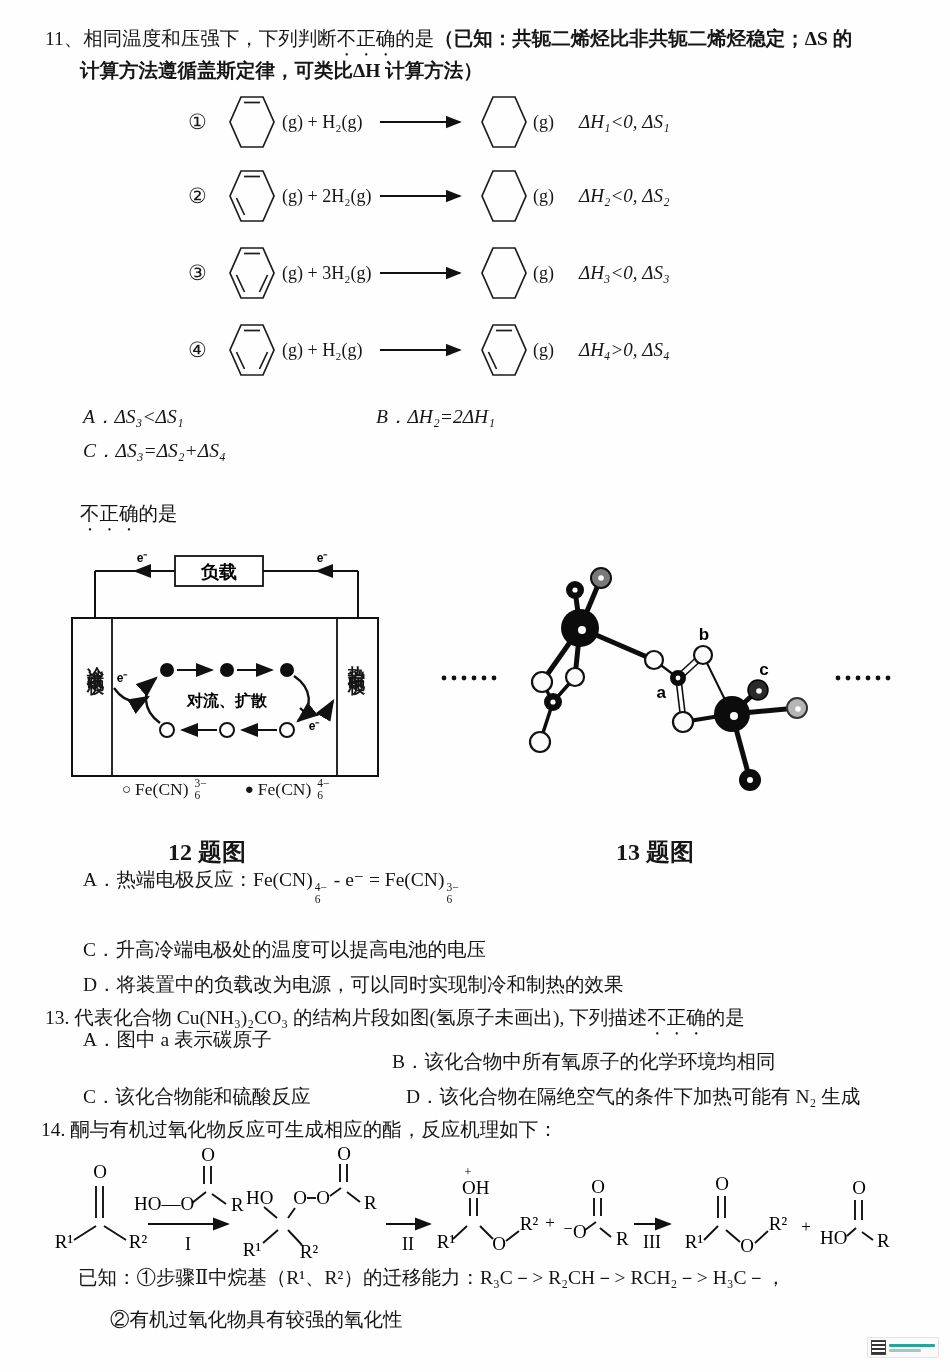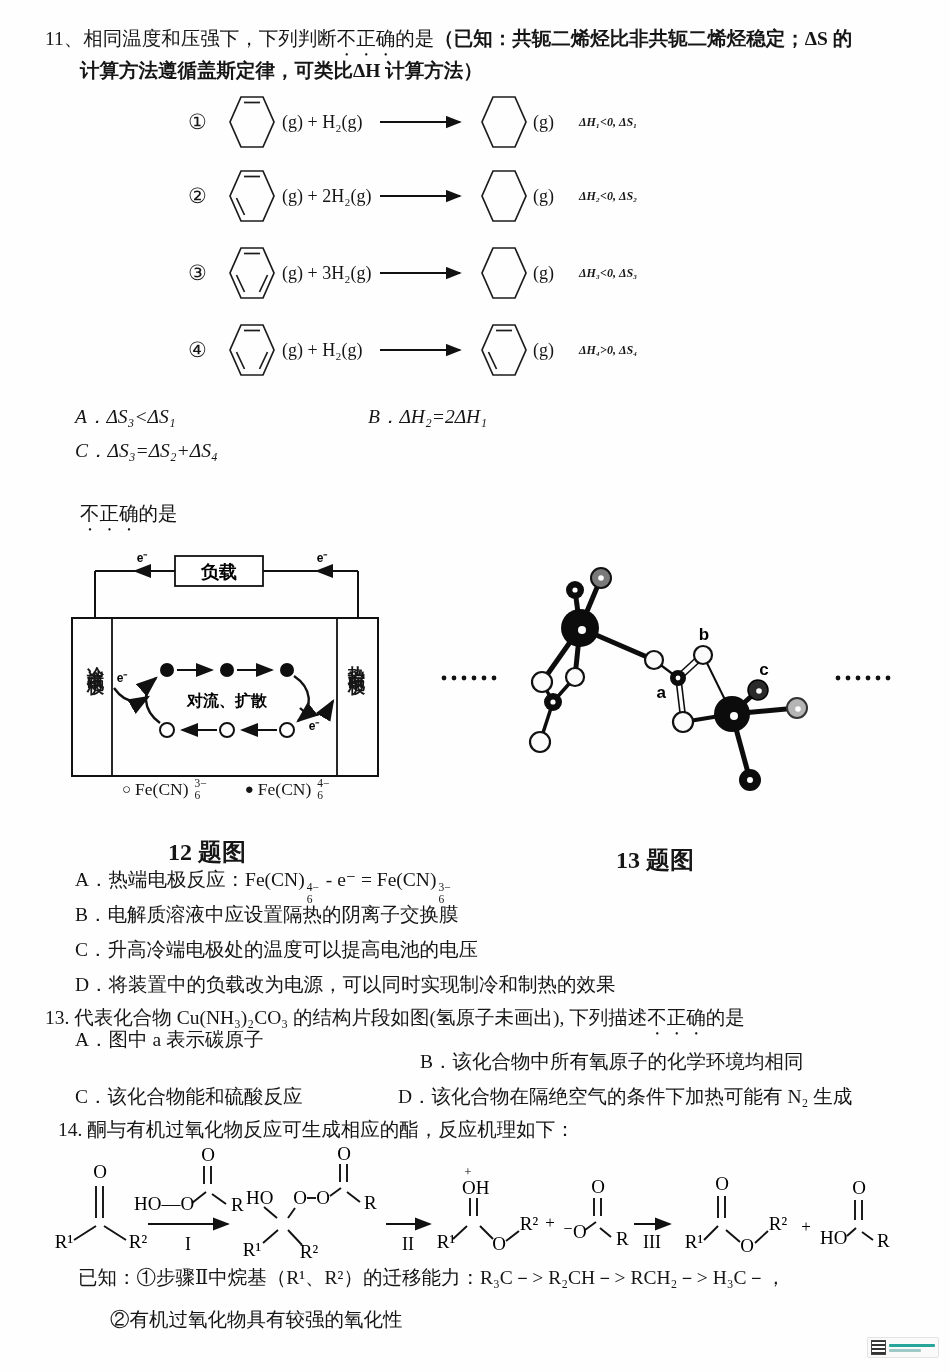--- a/index.html
+++ b/index.html
@@ -8,22 +8,22 @@
   .t{position:absolute;white-space:nowrap;font-size:19.5px;line-height:1.25;}
   .bold{font-weight:700;}
   .emph{-webkit-text-emphasis:filled dot;-webkit-text-emphasis-position:under left;
         text-emphasis:filled dot;text-emphasis-position:under left;}
   .rxnrow{position:absolute;left:188px;display:flex;align-items:center;height:72px;}
   .cnum{font-size:21px;width:26px;flex:0 0 auto;}
   .hex{flex:0 0 auto;}
   .fml{font-size:18px;width:96px;margin-left:6px;flex:0 0 auto;}
   .arrowbox{flex:0 0 auto;margin-right:10px;}
   .gstate{font-size:18px;width:32px;margin-left:5px;flex:0 0 auto;}
-  .res{font-style:italic;font-size:12px;margin-left:14px;flex:0 0 auto;font-weight:bold;}
-  .opt{position:absolute;font-size:19.5px;white-space:nowrap;}
+  .res{font-style:italic;font-size:19px;margin-left:14px;flex:0 0 auto;}
+  .opt{position:absolute;font-size:19.5px;white-space:nowrap;margin-left:8px;}
   .stack{display:inline-flex;flex-direction:column;align-items:flex-start;font-size:11.5px;
          line-height:1.02;vertical-align:-5px;margin:0 2px;font-style:normal;}
   .vtext{position:absolute;writing-mode:vertical-rl;text-orientation:upright;font-size:17px;
          font-weight:700;letter-spacing:4px;font-family:"Liberation Sans",sans-serif;}
   .legend{position:absolute;left:122px;top:778px;display:flex;gap:36px;font-size:17.5px;align-items:center;}
   .legenditem{display:flex;align-items:center;gap:4px;}
   .caption{position:absolute;font-size:24px;font-weight:600;}
   svg text{font-family:"Liberation Serif","DejaVu Serif",serif;}
   svg .cjk{font-family:"Liberation Sans",sans-serif;}
   .wm{position:absolute;left:867px;top:1337px;width:72px;height:21px;background:#fafafa;
@@ -284,44 +284,43 @@
       <circle cx="318" cy="232" r="11" fill="#0c0c0c"></circle>
       <circle cx="318" cy="232" r="3" fill="#fff"></circle>
     </g>
 
     <text x="234" y="150" text-anchor="end" font-size="17" font-weight="bold" class="cjk">a</text>
     <text x="272" y="92" text-anchor="middle" font-size="17" font-weight="bold" class="cjk">b</text>
     <text x="332" y="127" text-anchor="middle" font-size="17" font-weight="bold" class="cjk">c</text>
   </svg>
 
   <div class="caption" style="left:168px;top:836px;">12 题图</div>
-  <div class="caption" style="left:616px;top:836px;margin-top:8px;">13 题图</div>
+  <div class="caption" style="left:616px;top:836px;">13 题图</div>
 
   <div class="opt" style="left:75px;top:866px;">
     <span>A．热端电极反应：Fe(CN)</span><span class="stack">
         <span>4−</span>
         <span>6</span>
       </span><span> - e⁻ = Fe(CN)</span><span class="stack">
         <span>3−</span>
         <span>6</span>
       </span>
   </div>
-  <div class="opt" style="left:75px;top:901px;">B．电解质溶液中应设置隔热的阴离子交换膜</div>
   <div class="opt" style="left:75px;top:936px;">C．升高冷端电极处的温度可以提高电池的电压</div>
   <div class="opt" style="left:75px;top:971px;">D．将装置中的负载改为电源，可以同时实现制冷和制热的效果</div>
 
   <div class="t" style="left:45px;top:1006px;">
     <span>13.</span> <span>代表化合物 Cu(NH₃)₂CO₃ 的结构片段如图(氢原子未画出), 下列描述</span><span class="emph">不正确</span><span>的是</span>
   </div>
   <div class="opt" style="left:75px;top:1026px;">A．图中 a 表示碳原子</div>
-  <div class="opt" style="left:420px;top:1048px;">B．该化合物中所有氧原子的化学环境均相同</div>
+  <div class="opt" style="left:384px;top:1048px;">B．该化合物中所有氧原子的化学环境均相同</div>
   <div class="opt" style="left:75px;top:1083px;">C．该化合物能和硫酸反应</div>
   <div class="opt" style="left:398px;top:1083px;">D．该化合物在隔绝空气的条件下加热可能有 N₂ 生成</div>
 
-  <div class="t" style="left:58px;top:1118px;text-align:center;">
+  <div class="t" style="left:41px;top:1118px;text-align:center;">
     <span>14.</span> <span>酮与有机过氧化物反应可生成相应的酯，反应机理如下：</span>
   </div>
 
   <svg style="position:absolute;left:50px;top:1146px;" width="885" height="128" viewBox="0 0 885 128">
     <defs>
       <marker id="mB" markerWidth="11" markerHeight="9" refX="8" refY="3.5" orient="auto">
         <path d="M0,0 L9,3.5 L0,7 z" fill="#111"></path>
       </marker>
     </defs>
     <g stroke="#111" stroke-width="1.9">

